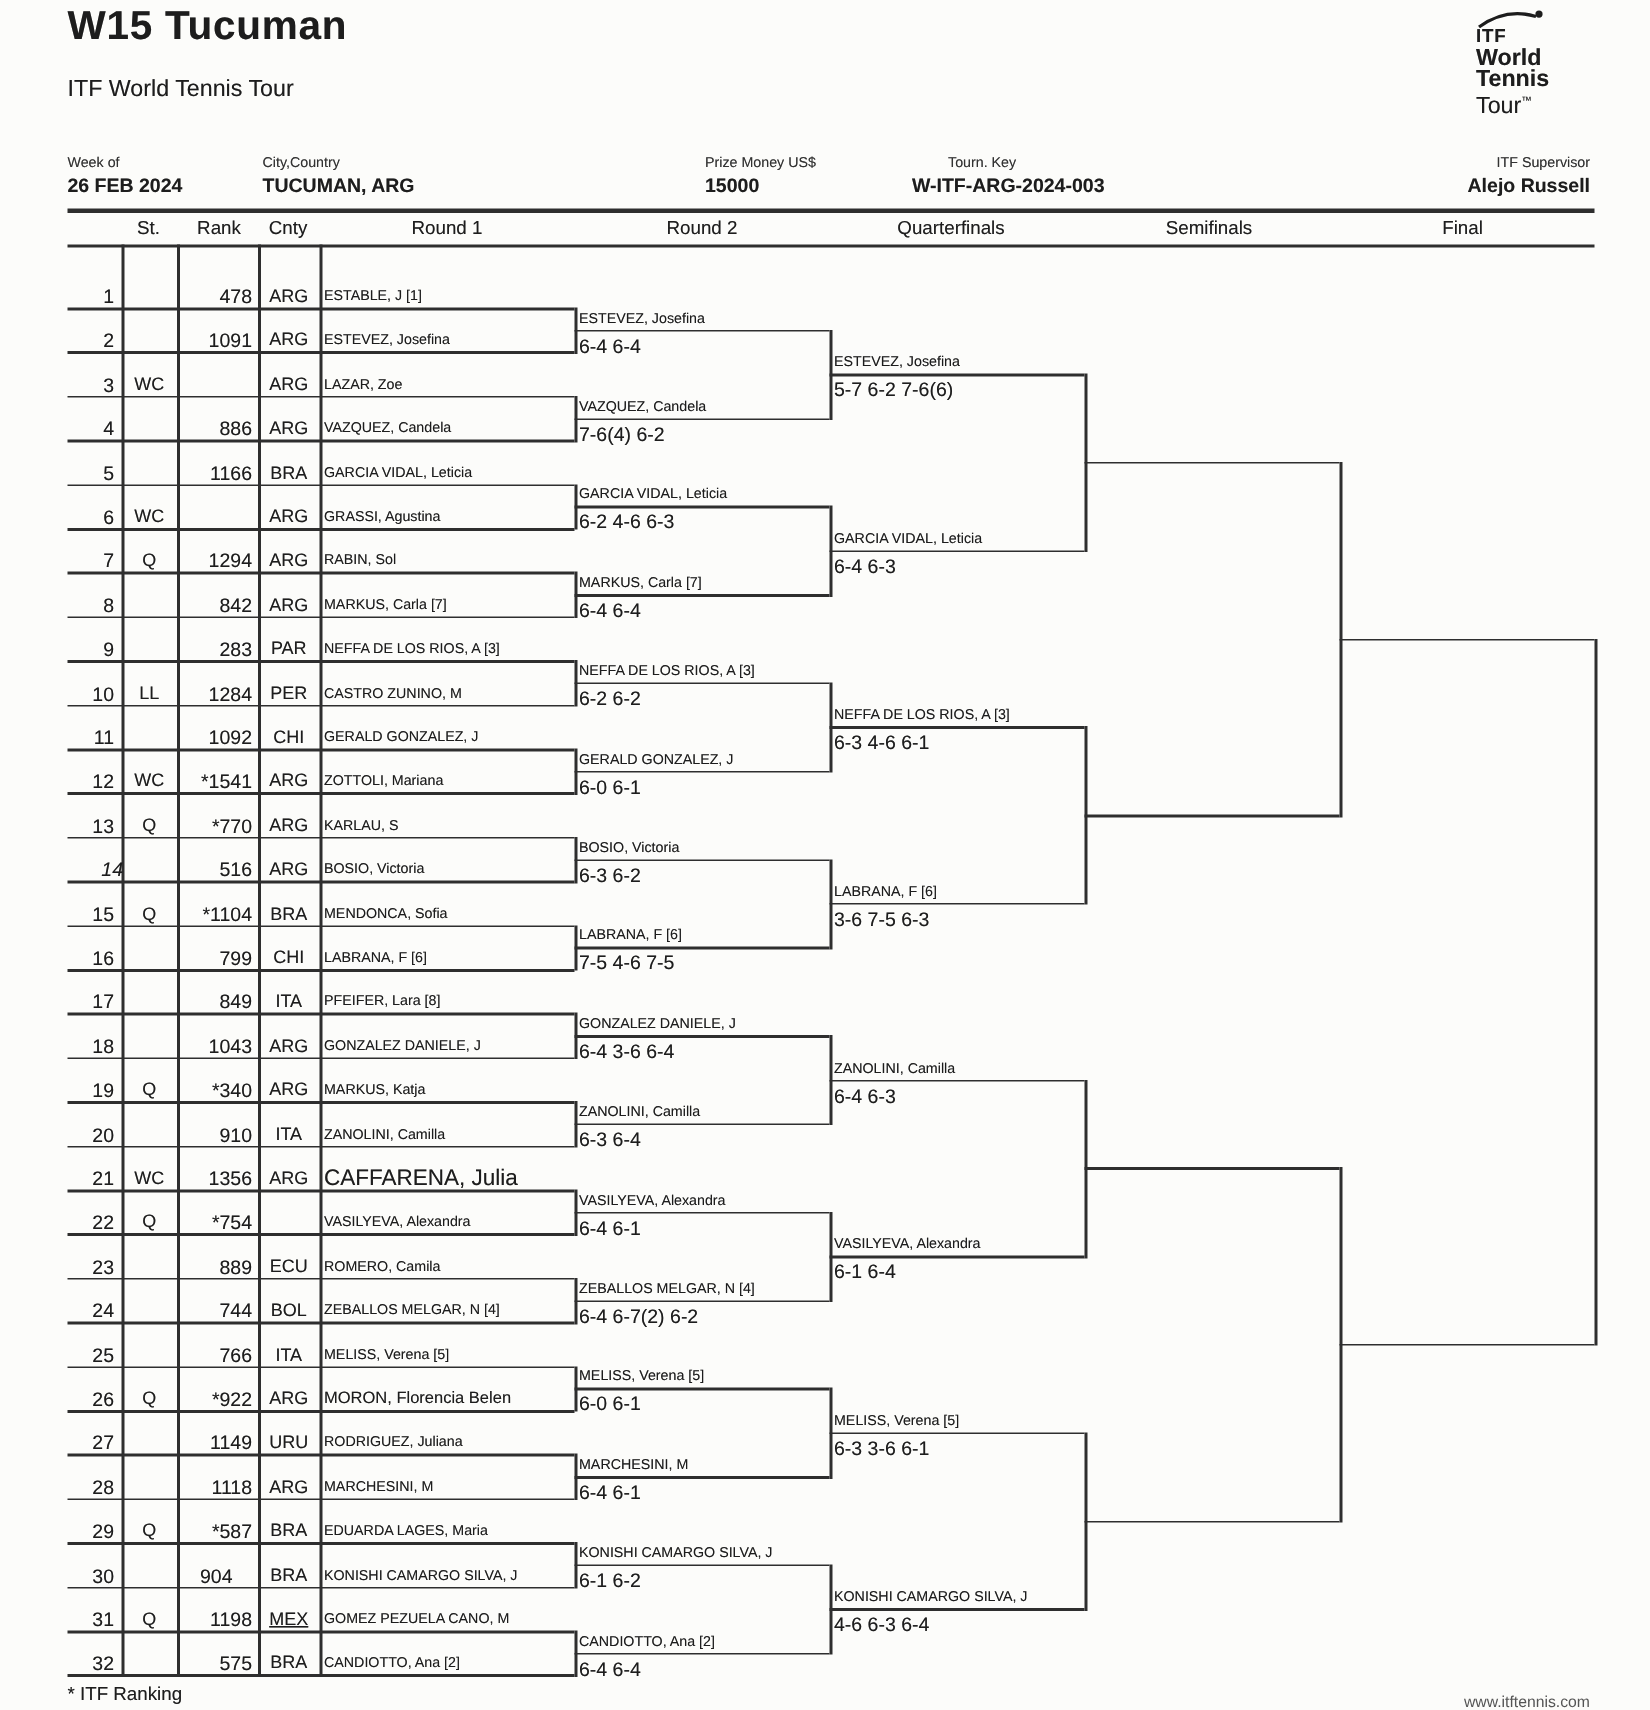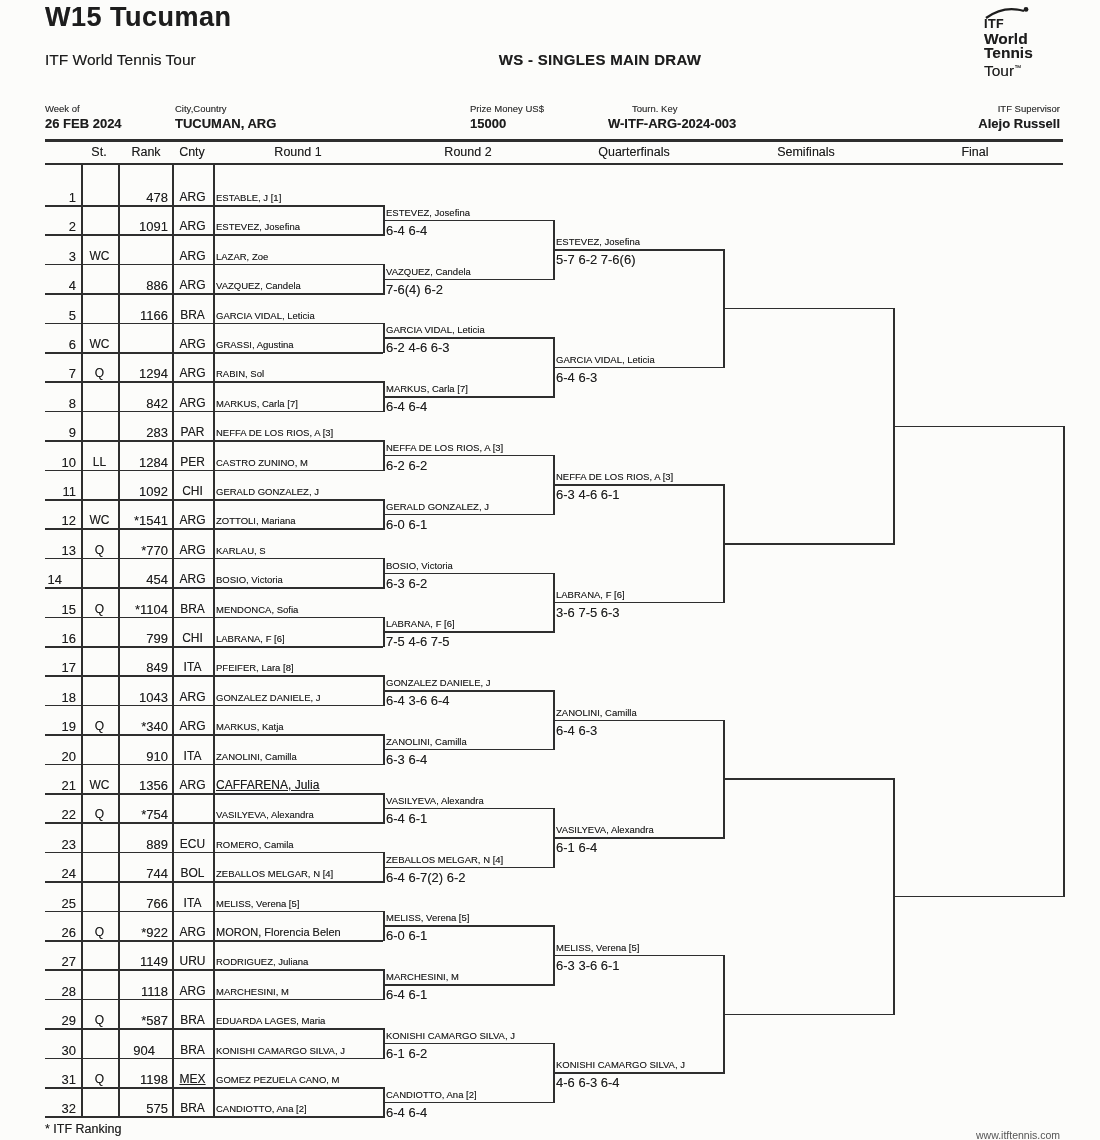--- a/index.html
+++ b/index.html
@@ -31,21 +31,20 @@
   .foot-l{left:45px;top:1122px;font-size:12.5px;}
   .foot-r{left:900px;top:1128px;width:160px;text-align:right;font-size:10.5px;color:#555;text-shadow:none;}
 </style>
 </head>
 <body>
 
 <div id="page">
 
   <div class="txt t-title">W15 Tucuman</div>
   <div class="txt t-sub">ITF World Tennis Tour</div>
-  <div class="txt t-draw">WS - SINGLES MAIN DRAW</div>
 
   <div id="logo">
     <svg width="46" height="13" viewBox="0 0 46 13" style="display:block;margin-bottom:-2px;">
       <path d="M2 12 Q 20 -1 40 5" fill="none" stroke="#1d1d1d" stroke-width="2.2"></path>
       <circle cx="42" cy="3.4" r="2.4" fill="#1d1d1d"></circle>
     </svg>
     <div class="itf">ITF</div>
     <div class="big">World</div>
     <div class="big">Tennis</div>
     <div class="light"><span>Tour</span><sup>™</sup></div>
@@ -149,23 +148,23 @@
       <div class="txt right" style="left: 120px; bottom: 611.6px; width: 48px;">*1541</div>
       <div class="txt center cell-cnty" style="left: 172px; bottom: 611.6px; width: 41px;">ARG</div>
       <div class="txt fit" style="left: 216px; bottom: 611.6px; font-size: 9.5px;">ZOTTOLI, Mariana</div>
       <div class="ln" style="left: 45px; top: 557.8px; width: 338px; height: 1.5px;"></div>
       <div class="txt right" style="left: 45px; bottom: 582.2px; width: 31px;">13</div>
       <div class="txt center cell-st" style="left: 81px; bottom: 582.2px; width: 37px;">Q</div>
       <div class="txt right" style="left: 120px; bottom: 582.2px; width: 48px;">*770</div>
       <div class="txt center cell-cnty" style="left: 172px; bottom: 582.2px; width: 41px;">ARG</div>
       <div class="txt fit" style="left: 216px; bottom: 582.2px; font-size: 9.5px;">KARLAU, S</div>
       <div class="ln" style="left: 45px; top: 587.2px; width: 338px; height: 1.5px;"></div>
-      <div class="txt right" style="left: 31px; bottom: 552.8px; width: 31px;">14</div>
+      <div class="txt right" style="left: 51px; bottom: 552.8px; width: 31px; font-style: italic;">14</div>
       <div class="txt center cell-st" style="left: 81px; bottom: 552.8px; width: 37px;"></div>
-      <div class="txt right" style="left: 120px; bottom: 552.8px; width: 48px;">454</div>
+      <div class="txt right" style="left: 120px; bottom: 552.8px; width: 48px;">516</div>
       <div class="txt center cell-cnty" style="left: 172px; bottom: 552.8px; width: 41px;">ARG</div>
       <div class="txt fit" style="left: 216px; bottom: 552.8px; font-size: 9.5px;">BOSIO, Victoria</div>
       <div class="ln" style="left: 45px; top: 616.6px; width: 338px; height: 1.5px;"></div>
       <div class="txt right" style="left: 45px; bottom: 523.4px; width: 31px;">15</div>
       <div class="txt center cell-st" style="left: 81px; bottom: 523.4px; width: 37px;">Q</div>
       <div class="txt right" style="left: 120px; bottom: 523.4px; width: 48px;">*1104</div>
       <div class="txt center cell-cnty" style="left: 172px; bottom: 523.4px; width: 41px;">BRA</div>
       <div class="txt fit" style="left: 216px; bottom: 523.4px; font-size: 9.5px;">MENDONCA, Sofia</div>
       <div class="ln" style="left: 45px; top: 646px; width: 338px; height: 1.5px;"></div>
       <div class="txt right" style="left: 45px; bottom: 494px; width: 31px;">16</div>
@@ -195,21 +194,21 @@
       <div class="txt right" style="left: 45px; bottom: 376.4px; width: 31px;">20</div>
       <div class="txt center cell-st" style="left: 81px; bottom: 376.4px; width: 37px;"></div>
       <div class="txt right" style="left: 120px; bottom: 376.4px; width: 48px;">910</div>
       <div class="txt center cell-cnty" style="left: 172px; bottom: 376.4px; width: 41px;">ITA</div>
       <div class="txt fit" style="left: 216px; bottom: 376.4px; font-size: 9.5px;">ZANOLINI, Camilla</div>
       <div class="ln" style="left: 45px; top: 793px; width: 338px; height: 1.5px;"></div>
       <div class="txt right" style="left: 45px; bottom: 347px; width: 31px;">21</div>
       <div class="txt center cell-st" style="left: 81px; bottom: 347px; width: 37px;">WC</div>
       <div class="txt right" style="left: 120px; bottom: 347px; width: 48px;">1356</div>
       <div class="txt center cell-cnty" style="left: 172px; bottom: 347px; width: 41px;">ARG</div>
-      <div class="txt fit" style="left: 216px; bottom: 347px; font-size: 12px; text-decoration: underline;">CAFFARENA, Julia</div>
+      <div class="txt fit" style="left: 216px; bottom: 347px; font-size: 15px;">CAFFARENA, Julia</div>
       <div class="ln" style="left: 45px; top: 822.4px; width: 338px; height: 1.5px;"></div>
       <div class="txt right" style="left: 45px; bottom: 317.6px; width: 31px;">22</div>
       <div class="txt center cell-st" style="left: 81px; bottom: 317.6px; width: 37px;">Q</div>
       <div class="txt right" style="left: 120px; bottom: 317.6px; width: 48px;">*754</div>
       <div class="txt center cell-cnty" style="left: 172px; bottom: 317.6px; width: 41px;"></div>
       <div class="txt fit" style="left: 216px; bottom: 317.6px; font-size: 9.5px;">VASILYEVA, Alexandra</div>
       <div class="ln" style="left: 45px; top: 851.8px; width: 338px; height: 1.5px;"></div>
       <div class="txt right" style="left: 45px; bottom: 288.2px; width: 31px;">23</div>
       <div class="txt center cell-st" style="left: 81px; bottom: 288.2px; width: 37px;"></div>
       <div class="txt right" style="left: 120px; bottom: 288.2px; width: 48px;">889</div>

